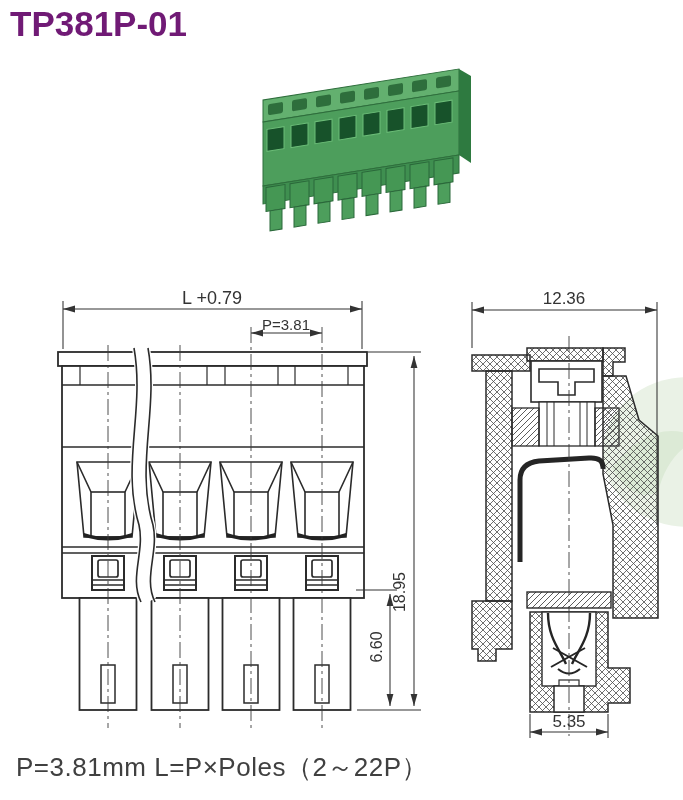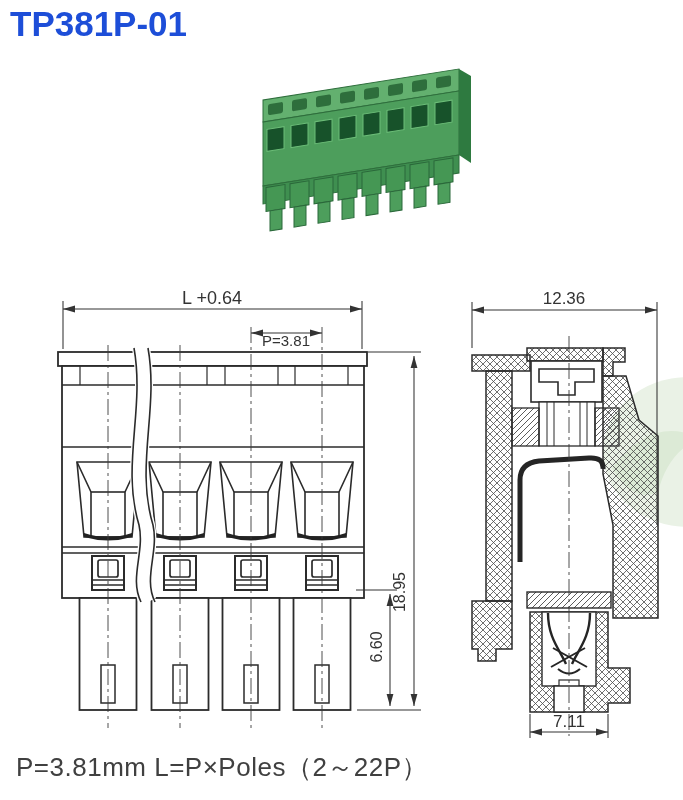--- a/index.html
+++ b/index.html
@@ -3,21 +3,21 @@
 <meta charset="utf-8">
 <style>
   html,body{margin:0;padding:0;background:#ffffff;}
   #page{
     position:relative;width:683px;height:800px;background:#ffffff;
     font-family:"Liberation Sans", sans-serif;overflow:hidden;
   }
   #title{
     position:absolute;left:10px;top:4px;
     font-size:35px;font-weight:bold;letter-spacing:0px;
-    color:#1d4ed8;white-space:nowrap;
+    color:#701a75;white-space:nowrap;
   }
   .dim-label{
     position:absolute;color:#333;background:transparent;white-space:nowrap;
     transform:translate(-50%,-50%);
   }
   .dim-label.rot{transform:translate(-50%,-50%) rotate(-90deg);}
   #footer-note{
     position:absolute;left:16px;top:750px;
     font-size:26px;color:#404040;white-space:nowrap;letter-spacing:0.5px;
   }
@@ -241,22 +241,22 @@
       <line x1="390" y1="594" x2="390" y2="706" marker-start="url(#as)" marker-end="url(#ae)"></line>
 
       <path d="M472,302 V348 M657,302 V525"></path>
       <line x1="472" y1="310" x2="657" y2="310" marker-start="url(#as)" marker-end="url(#ae)"></line>
 
       <path d="M530,714 V738 M608,714 V738"></path>
       <line x1="530" y1="732" x2="608" y2="732" marker-start="url(#as)" marker-end="url(#ae)"></line>
     </g>
   </svg>
 
-  <span class="dim-label" style="left:212px;top:298px;font-size:18px;">L +0.64</span>
-  <span class="dim-label" style="left:286px;top:324px;font-size:15px;margin-top:16px;">P=3.81</span>
+  <span class="dim-label" style="left:212px;top:298px;font-size:18px;">L +0.79</span>
+  <span class="dim-label" style="left:286px;top:324px;font-size:15px;">P=3.81</span>
   <span class="dim-label rot" style="left:400px;top:592px;font-size:16px;">18.95</span>
   <span class="dim-label rot" style="left:377px;top:647px;font-size:16px;">6.60</span>
   <span class="dim-label" style="left:564px;top:299px;font-size:17px;">12.36</span>
-  <span class="dim-label" style="left:569px;top:722px;font-size:17px;">7.11</span>
+  <span class="dim-label" style="left:569px;top:722px;font-size:17px;">5.35</span>
 
   <div id="footer-note">P=3.81mm  L=P×Poles（2～22P）</div>
 
 </div>
 
 </body></html>

